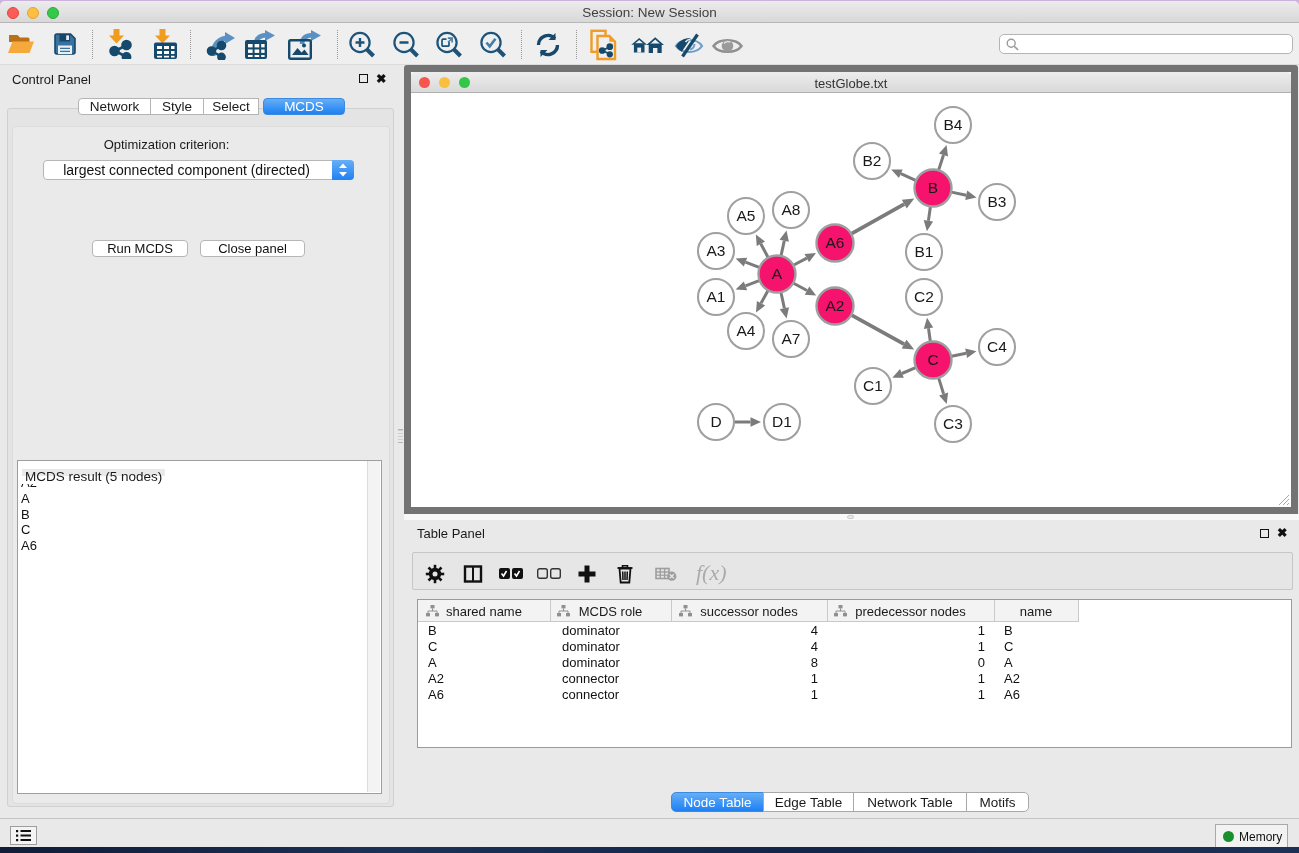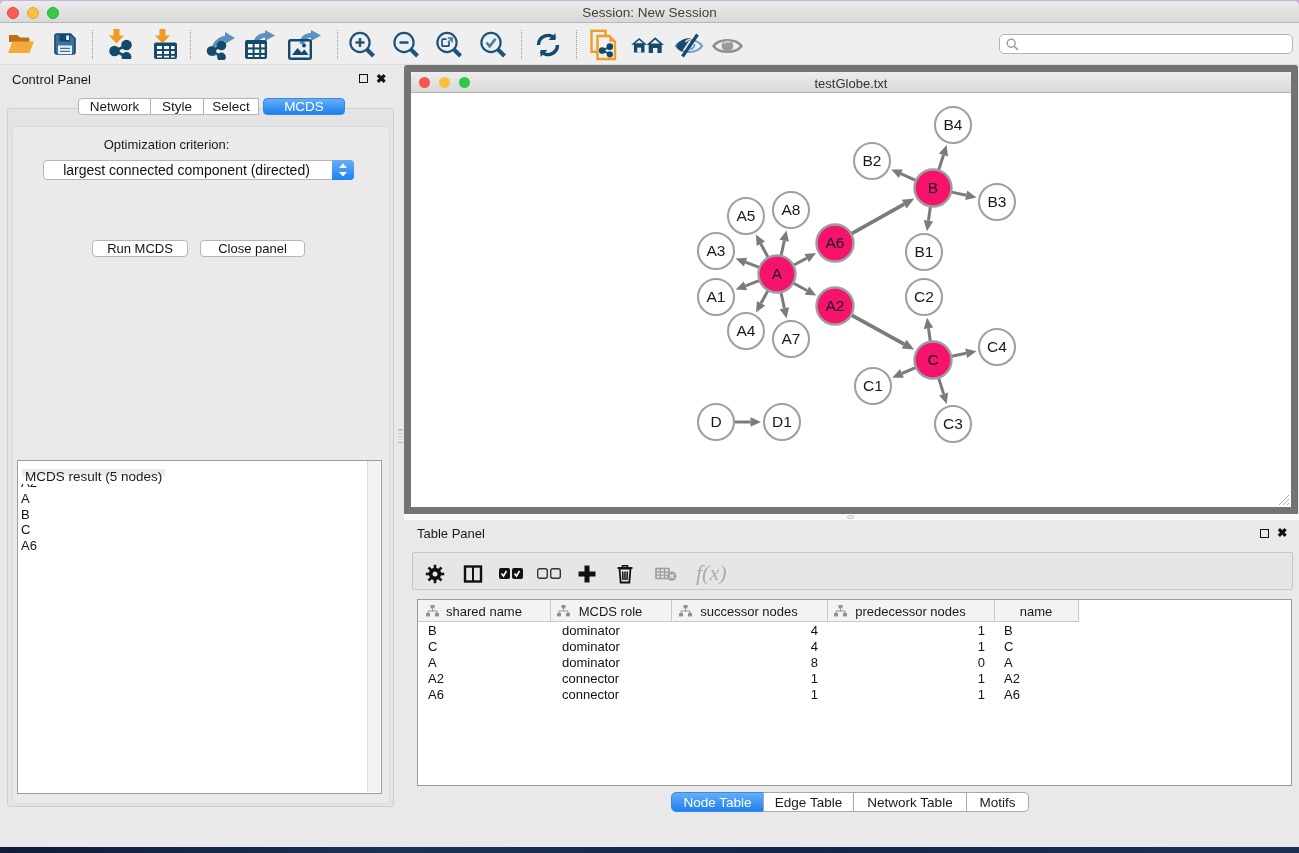--- a/index.html
+++ b/index.html
@@ -50,21 +50,21 @@
   background:#fff; border:7px solid #737373; border-radius:3px 3px 0 0; }
 #net-titlebar { position:absolute; left:0; top:0; width:100%; height:21px;
   background:linear-gradient(#ededed,#d9d9d9); border-bottom:1px solid #b0b0b0;
   border-radius:4px 4px 0 0; }
 #net-title { position:absolute; top:4px; width:100%; text-align:center; font-size:13px; color:#333; }
 .ntl { position:absolute; top:5px; width:11px; height:11px; border-radius:50%; }
 
 #tp-title { position:absolute; left:417px; top:525px; font-size:13px; color:#1a1a1a; }
 #tp-toolbar { position:absolute; left:412px; top:551px; width:881px; height:38px;
   background:#e6e6e6; border:1px solid #c6c6c6; border-radius:2px; }
-#tp-table { position:absolute; left:417px; top:598px; width:875px; height:187px;
+#tp-table { position:absolute; left:417px; top:598px; width:875px; height:149px;
   background:#fff; border:1px solid #9b9b9b; }
 #th-row { position:absolute; left:0; top:0; width:660px; height:22px;
   background:#f3f3f3; border-bottom:1px solid #c9c9c9; }
 .thi { position:absolute; top:5px; }
 .thl { position:absolute; top:4px; height:18px; text-align:center; font-size:13px; color:#1a1a1a; }
 .tv { position:absolute; top:0; height:22px; width:0; border-left:1px solid #c9c9c9; }
 .trow { position:absolute; left:0; width:100%; height:16px; font-size:13px; color:#111; }
 .trow span { position:absolute; top:0; }
 .c1 { left:10px; } .c2 { left:144px; }
 .c3 { left:253px; width:147px; text-align:right; }
@@ -486,13 +486,33 @@
         <span class="c2">connector</span>
         <span class="c3">1</span>
         <span class="c4">1</span>
         <span class="c5">A6</span>
       </div>
   </div>
   <div class="btab" style="left:671px;width:93px;border-radius:5px 0 0 5px;background:linear-gradient(#66aef6,#1d80f2);color:#fff;border-color:#3c8ae0;">Node Table</div>
   <div class="btab" style="left:763px;width:91px;">Edge Table</div>
   <div class="btab" style="left:853px;width:114px;">Network Table</div>
   <div class="btab" style="left:966px;width:63px;border-radius:0 5px 5px 0;">Motifs</div>
+  <div id="statusbar">
+    <div style="position:absolute;left:10px;top:7px;width:27px;height:19px;background:#f4f4f4;border:1px solid #9e9e9e;">
+      <svg width="15" height="13" style="position:absolute;left:5px;top:2px;" viewBox="0 0 15 13">
+        <g stroke="#111" stroke-width="2">
+            <line x1="4.5" y1="2" x2="15" y2="2"></line>
+            <line x1="4.5" y1="6.5" x2="15" y2="6.5"></line>
+            <line x1="4.5" y1="11" x2="15" y2="11"></line>
+          </g>
+        <g fill="#111">
+            <rect x="0" y="1" width="2.2" height="2.2"></rect>
+            <rect x="0" y="5.5" width="2.2" height="2.2"></rect>
+            <rect x="0" y="10" width="2.2" height="2.2"></rect>
+          </g>
+      </svg>
+    </div>
+    <div style="position:absolute;left:1215px;top:5px;width:73px;height:24px;background:#f2f2f2;border:1px solid #a9a9a9;">
+      <div style="position:absolute;left:7px;top:6px;width:11px;height:11px;border-radius:50%;background:#18912c;"></div>
+      <div style="position:absolute;left:23px;top:5px;font-size:12px;color:#111;">Memory</div>
+    </div>
+  </div>
 </div>
 
 </body></html>

